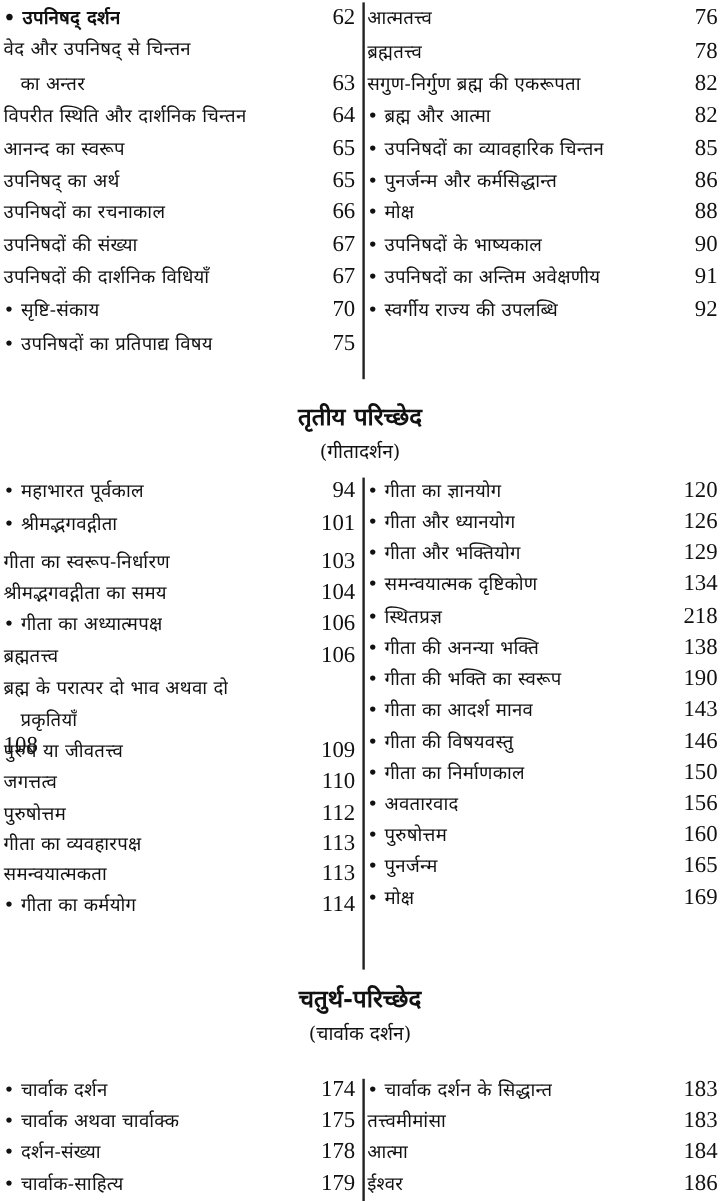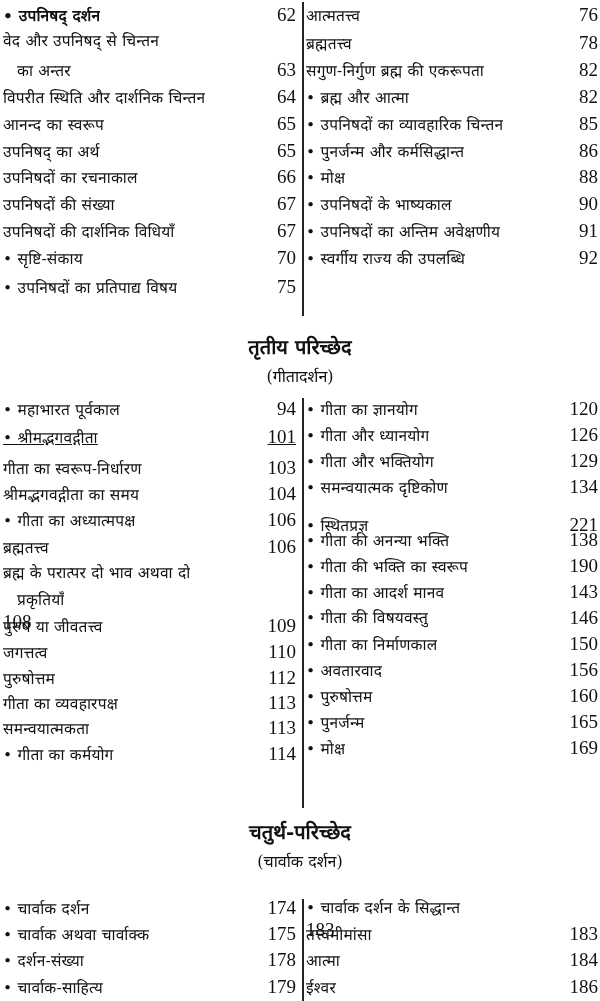--- a/index.html
+++ b/index.html
@@ -129,21 +129,21 @@
 <div class="heading" style="top:334px;">तृतीय परिच्छेद</div>
 <div class="sub" style="top:366px;">(गीतादर्शन)</div>
 
 <div class="block" style="top:398px;height:410px;">
   <div class="divider" style="top:0;height:410px;"></div>
   <div class="col left" id="s3l">
       <div class="row" style="top: 0px;">
         <span class="t">• महाभारत पूर्वकाल</span>
         <span class="p">94</span>
       </div>
-      <div class="row" style="top: 28px; text-decoration: underline;">
+      <div class="row" style="top: 28px;">
         <span class="t">• श्रीमद्भगवद्गीता</span>
         <span class="p">101</span>
       </div>
       <div class="row" style="top: 59px;">
         <span class="t">गीता का स्वरूप-निर्धारण</span>
         <span class="p">103</span>
       </div>
       <div class="row" style="top: 85px;">
         <span class="t">श्रीमद्भगवद्गीता का समय</span>
         <span class="p">104</span>
@@ -199,23 +199,23 @@
         <span class="p">126</span>
       </div>
       <div class="row" style="top: 52px;">
         <span class="t">• गीता और भक्तियोग</span>
         <span class="p">129</span>
       </div>
       <div class="row" style="top: 78px;">
         <span class="t">• समन्वयात्मक दृष्टिकोण</span>
         <span class="p">134</span>
       </div>
-      <div class="row" style="top: 116px;">
+      <div class="row" style="top: 105px;">
         <span class="t">• स्थितप्रज्ञ</span>
-        <span class="p">221</span>
+        <span class="p">218</span>
       </div>
       <div class="row" style="top: 131px;">
         <span class="t">• गीता की अनन्या भक्ति</span>
         <span class="p">138</span>
       </div>
       <div class="row" style="top: 157px;">
         <span class="t">• गीता की भक्ति का स्वरूप</span>
         <span class="p">190</span>
       </div>
       <div class="row" style="top: 183px;">
@@ -266,21 +266,21 @@
       <div class="row" style="top: 56px;">
         <span class="t">• दर्शन-संख्या</span>
         <span class="p">178</span>
       </div>
       <div class="row" style="top: 83px;">
         <span class="t">• चार्वाक-साहित्य</span>
         <span class="p">179</span>
       </div>
     </div>
   <div class="col right" id="s4r">
-      <div class="row" style="top: 4px; flex-direction: column;">
+      <div class="row" style="top: 4px;">
         <span class="t">• चार्वाक दर्शन के सिद्धान्त</span>
         <span class="p">183</span>
       </div>
       <div class="row" style="top: 30px;">
         <span class="t">तत्त्वमीमांसा</span>
         <span class="p">183</span>
       </div>
       <div class="row" style="top: 56px;">
         <span class="t">आत्मा</span>
         <span class="p">184</span>

